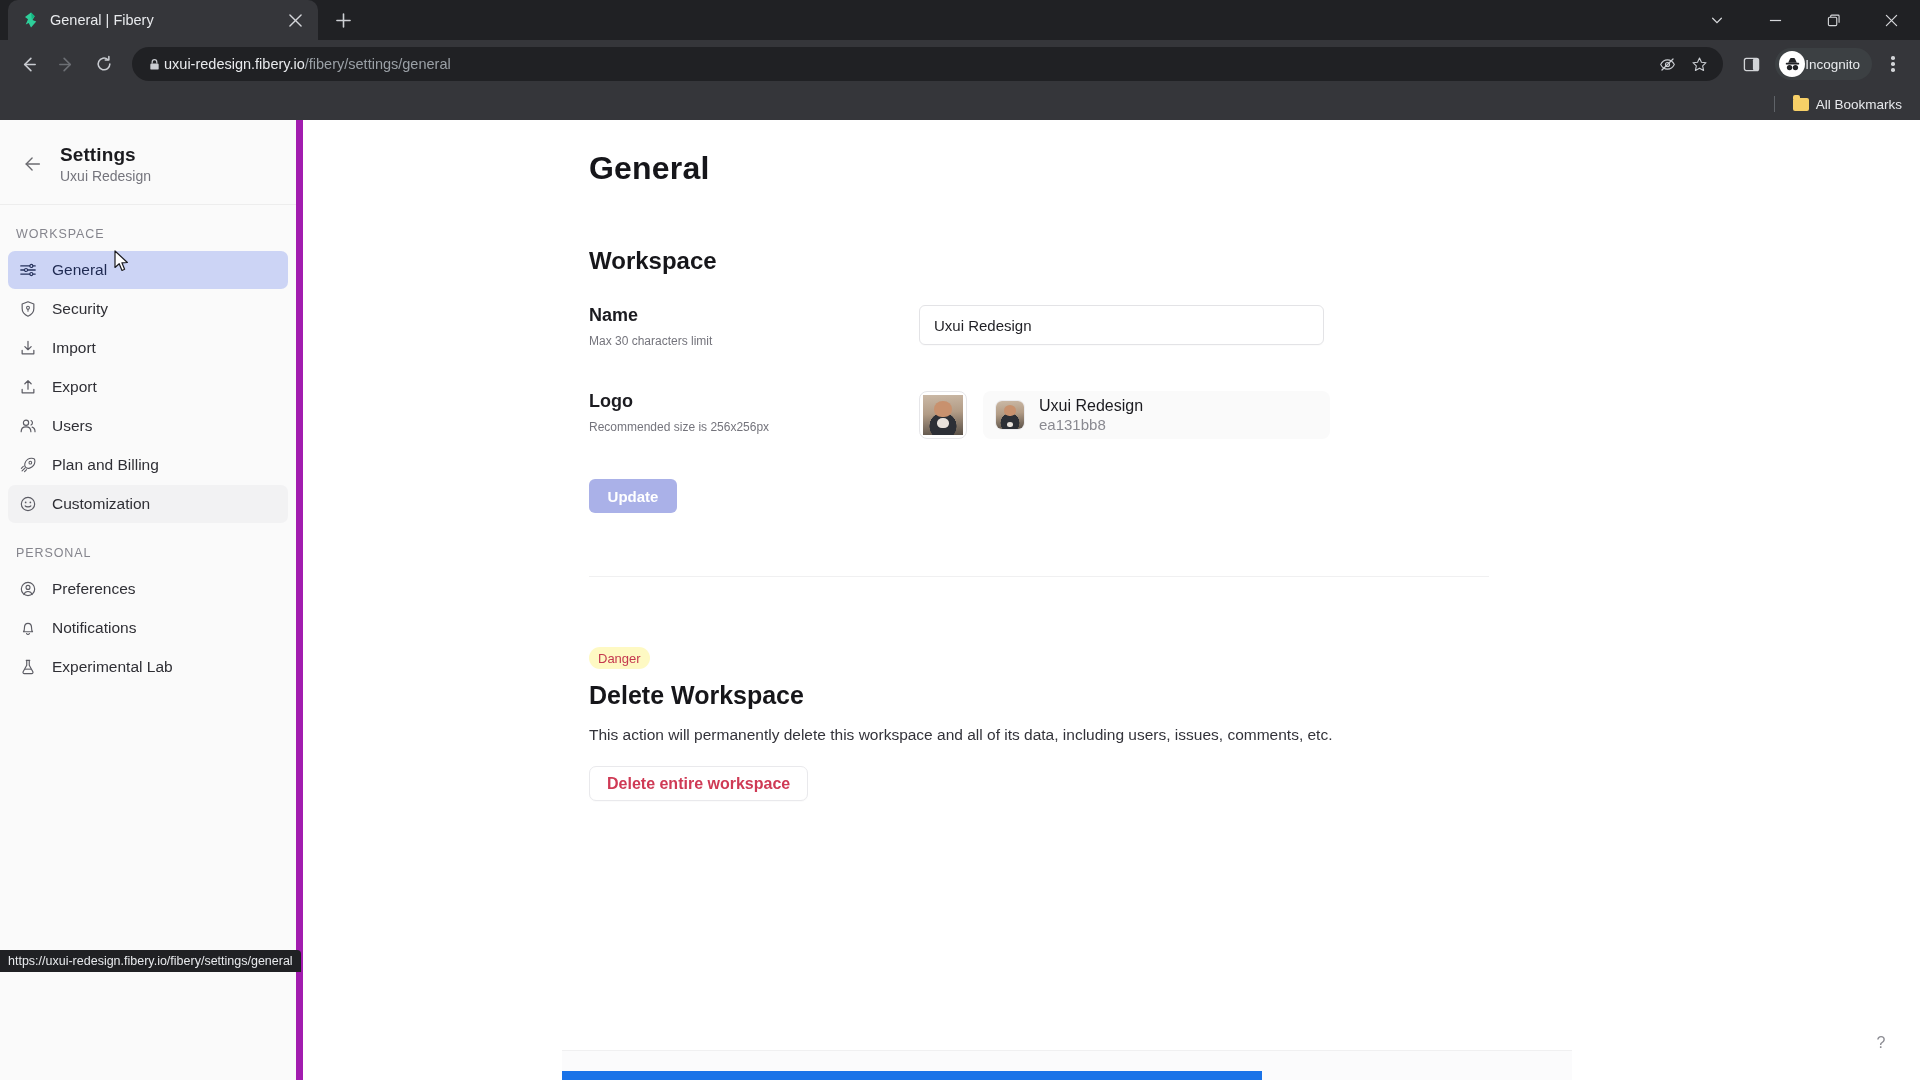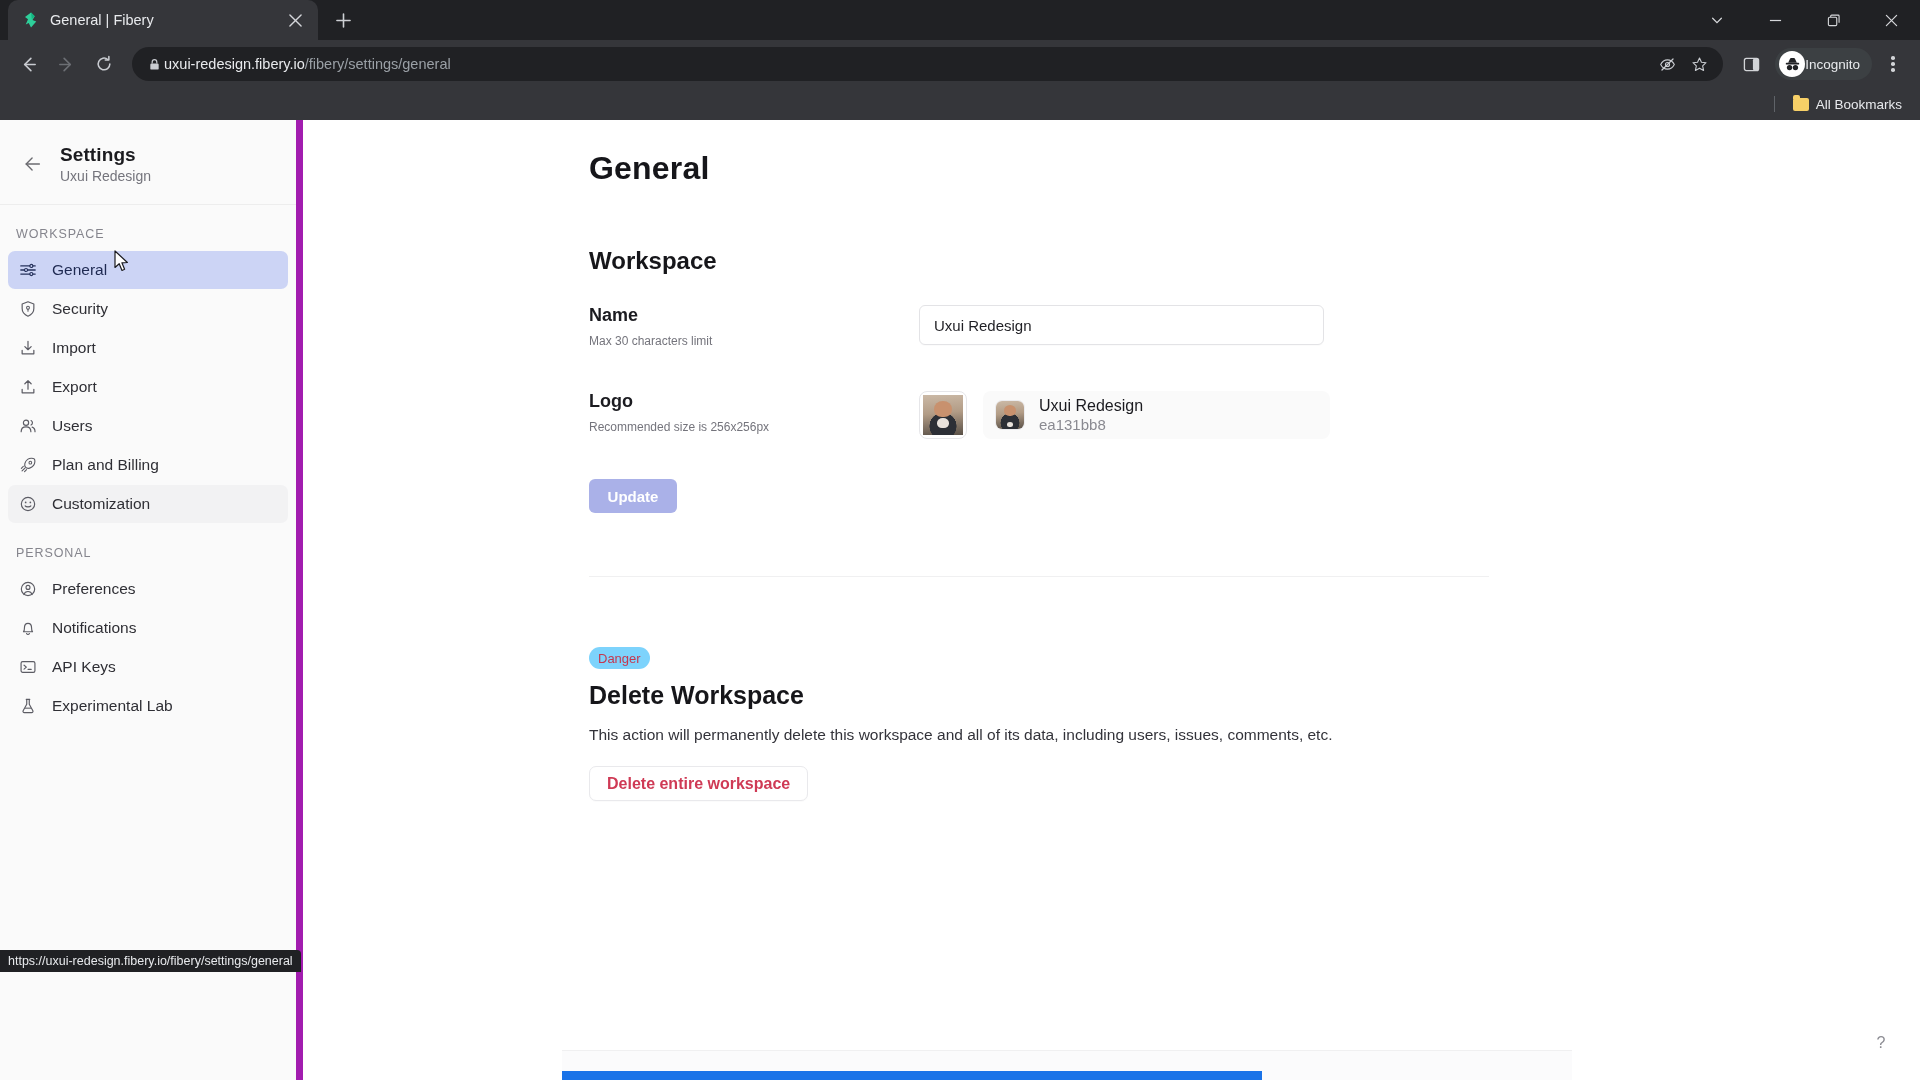--- a/index.html
+++ b/index.html
@@ -178,21 +178,21 @@
     margin-top: 40px; width: 88px; height: 34px; border-radius: 6px;
     background: #aab1e8; color: #ffffff; font-size: 15px; font-weight: 700;
     display: flex; align-items: center; justify-content: center;
     border: none;
   }
 
   .divider { height: 1px; background: #f0f0f1; margin: 63px 0 0 0; width: 900px; }
 
   .danger-badge {
     display: inline-flex; align-items: center; height: 22px; padding: 0 9px;
-    border-radius: 11px; background: #7dd3fc; color: #c4384f; font-size: 13px;
+    border-radius: 11px; background: #fef9c3; color: #c4384f; font-size: 13px;
     margin-top: 70px;
   }
   .danger-title { font-size: 25px; font-weight: 700; color: #16161a; margin-top: 12px; }
   .danger-text { font-size: 15.5px; color: #33333a; margin-top: 16px; }
   .delete-btn {
     margin-top: 22px; height: 35px; padding: 0 17px; border-radius: 7px;
     border: 1px solid #e9e9ec; background: #fff; color: #cf3a55;
     font-size: 16px; font-weight: 700; display: inline-flex; align-items: center;
     box-shadow: 0 1px 1px rgba(0,0,0,.02);
   }
@@ -468,30 +468,20 @@
           <span>Preferences</span>
         </div>
         <div class="sb-item">
           <span class="ico">
             <svg width="18" height="18" viewBox="0 0 20 20">
               <path d="M5 14.2 C5.9 13.3 6 12.5 6 10.2 C6 7 7.6 4.8 10 4.8 C12.4 4.8 14 7 14 10.2 C14 12.5 14.1 13.3 15 14.2 Z" stroke="currentColor" stroke-width="1.3" fill="none" stroke-linejoin="round"></path>
               <path d="M8.4 16.2 C8.8 16.9 9.3 17.2 10 17.2 C10.7 17.2 11.2 16.9 11.6 16.2" stroke="currentColor" stroke-width="1.25" fill="none" stroke-linecap="round"></path>
             </svg>
           </span>
           <span>Notifications</span>
-        </div>
-        <div class="sb-item">
-          <span class="ico">
-            <svg width="18" height="18" viewBox="0 0 20 20">
-              <rect x="2.3" y="4" width="15.4" height="12" rx="1.8" stroke="currentColor" stroke-width="1.3" fill="none"></rect>
-              <path d="M5.6 8 L8.2 10.2 L5.6 12.4" stroke="currentColor" stroke-width="1.25" fill="none" stroke-linecap="round" stroke-linejoin="round"></path>
-              <path d="M10 12.6 L13.6 12.6" stroke="currentColor" stroke-width="1.25" stroke-linecap="round"></path>
-            </svg>
-          </span>
-          <span>API Keys</span>
         </div>
         <div class="sb-item">
           <span class="ico">
             <svg width="18" height="18" viewBox="0 0 20 20">
               <path d="M8 2.6 L12 2.6 M8.6 2.6 L8.6 8 L4.6 15.2 C4.1 16.2 4.8 17.4 5.9 17.4 L14.1 17.4 C15.2 17.4 15.9 16.2 15.4 15.2 L11.4 8 L11.4 2.6" stroke="currentColor" stroke-width="1.3" fill="none" stroke-linecap="round" stroke-linejoin="round"></path>
               <path d="M6.6 12.4 L13.4 12.4" stroke="currentColor" stroke-width="1.2"></path>
             </svg>
           </span>
           <span>Experimental Lab</span>
         </div>

